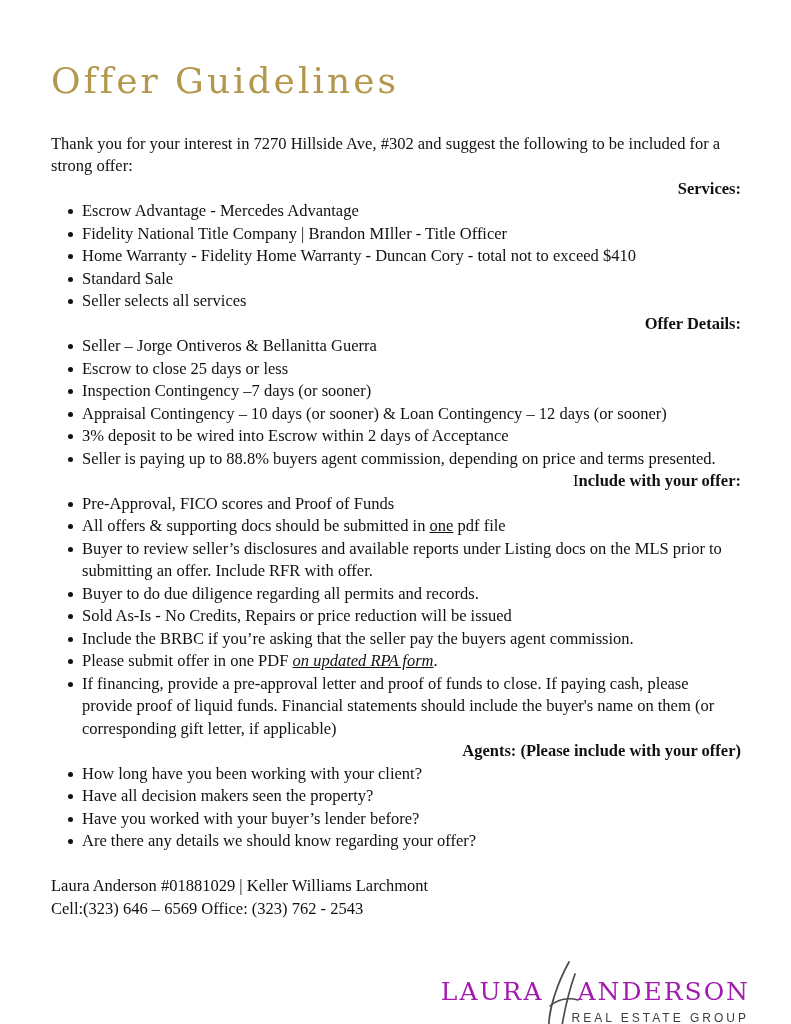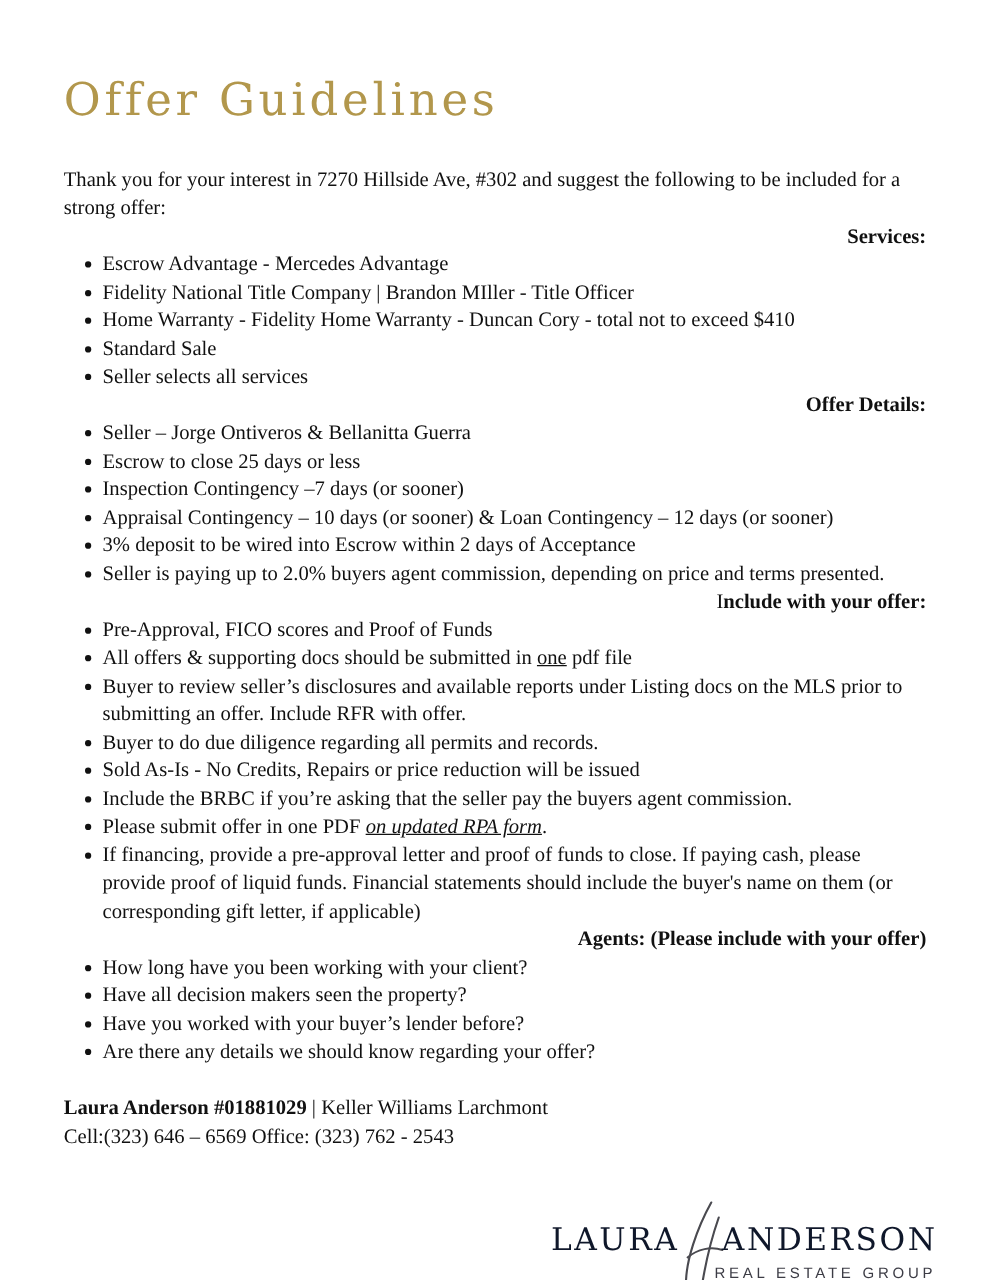--- a/index.html
+++ b/index.html
@@ -32,27 +32,27 @@
     content:"";
     position:absolute;
     left:-14px;top:9px;
     width:5px;height:5px;border-radius:50%;
     background:#111111;
   }
   .u{text-decoration:underline;}
   .bu{font-weight:bold;text-decoration:underline;}
   .iu{font-style:italic;text-decoration:underline;}
   .footer-contact{margin-top:22.5px !important;}
-  .b{font-weight:bold;}
+  .b{font-weight:normal;}
   
   .logo{position:absolute;top:912px;right:41px;width:260px;}
   .logo-row{display:flex;align-items:center;justify-content:flex-end;}
   .logo-word{
     font-family:"DejaVu Serif", serif;
-    color:#0f172a;
+    color:#a21caf;
     font-size:25px;
     letter-spacing:2px;
     line-height:1;
     white-space:nowrap;
   }
   .logo-monogram{
     width:46px;height:96px;
     margin:-16px -6px -46px -6px;
     flex:0 0 auto;
   }
@@ -86,21 +86,21 @@
         <li><span>Seller selects all services</span></li>
       </ul>
 
       <p class="heading indent">Offer Details:</p>
       <ul class="blist">
         <li><span>Seller – Jorge Ontiveros &amp; Bellanitta Guerra</span></li>
         <li><span>Escrow to close 25 days or less</span></li>
         <li><span>Inspection Contingency –7 days (or sooner)</span></li>
         <li><span>Appraisal Contingency – 10 days (or sooner) &amp; Loan Contingency – 12 days (or sooner)</span></li>
         <li><span>3% deposit to be wired into Escrow within 2 days of Acceptance</span></li>
-        <li><span>Seller is paying up to 2.0% buyers agent commission, depending on price and terms presented.</span></li>
+        <li><span>Seller is paying up to 88.8% buyers agent commission, depending on price and terms presented.</span></li>
       </ul>
 
       <p class="heading"><span class="reg">I</span><span>nclude with your offer:</span></p>
       <ul class="blist">
         <li><span>Pre-Approval, FICO scores and Proof of Funds</span></li>
         <li><span>All offers &amp; supporting docs should be submitted in </span><span class="u">one</span><span> pdf file</span></li>
         <li><span>Buyer to review seller’s disclosures and available reports under Listing docs on the MLS prior to submitting an offer. Include RFR with offer.</span></li>
         <li><span>Buyer to do due diligence regarding all permits and records.</span></li>
         <li><span>Sold As-Is - No Credits, Repairs or price reduction will be issued</span></li>
         <li><span>Include the BRBC if you’re asking that the seller pay the buyers agent commission.</span></li>

